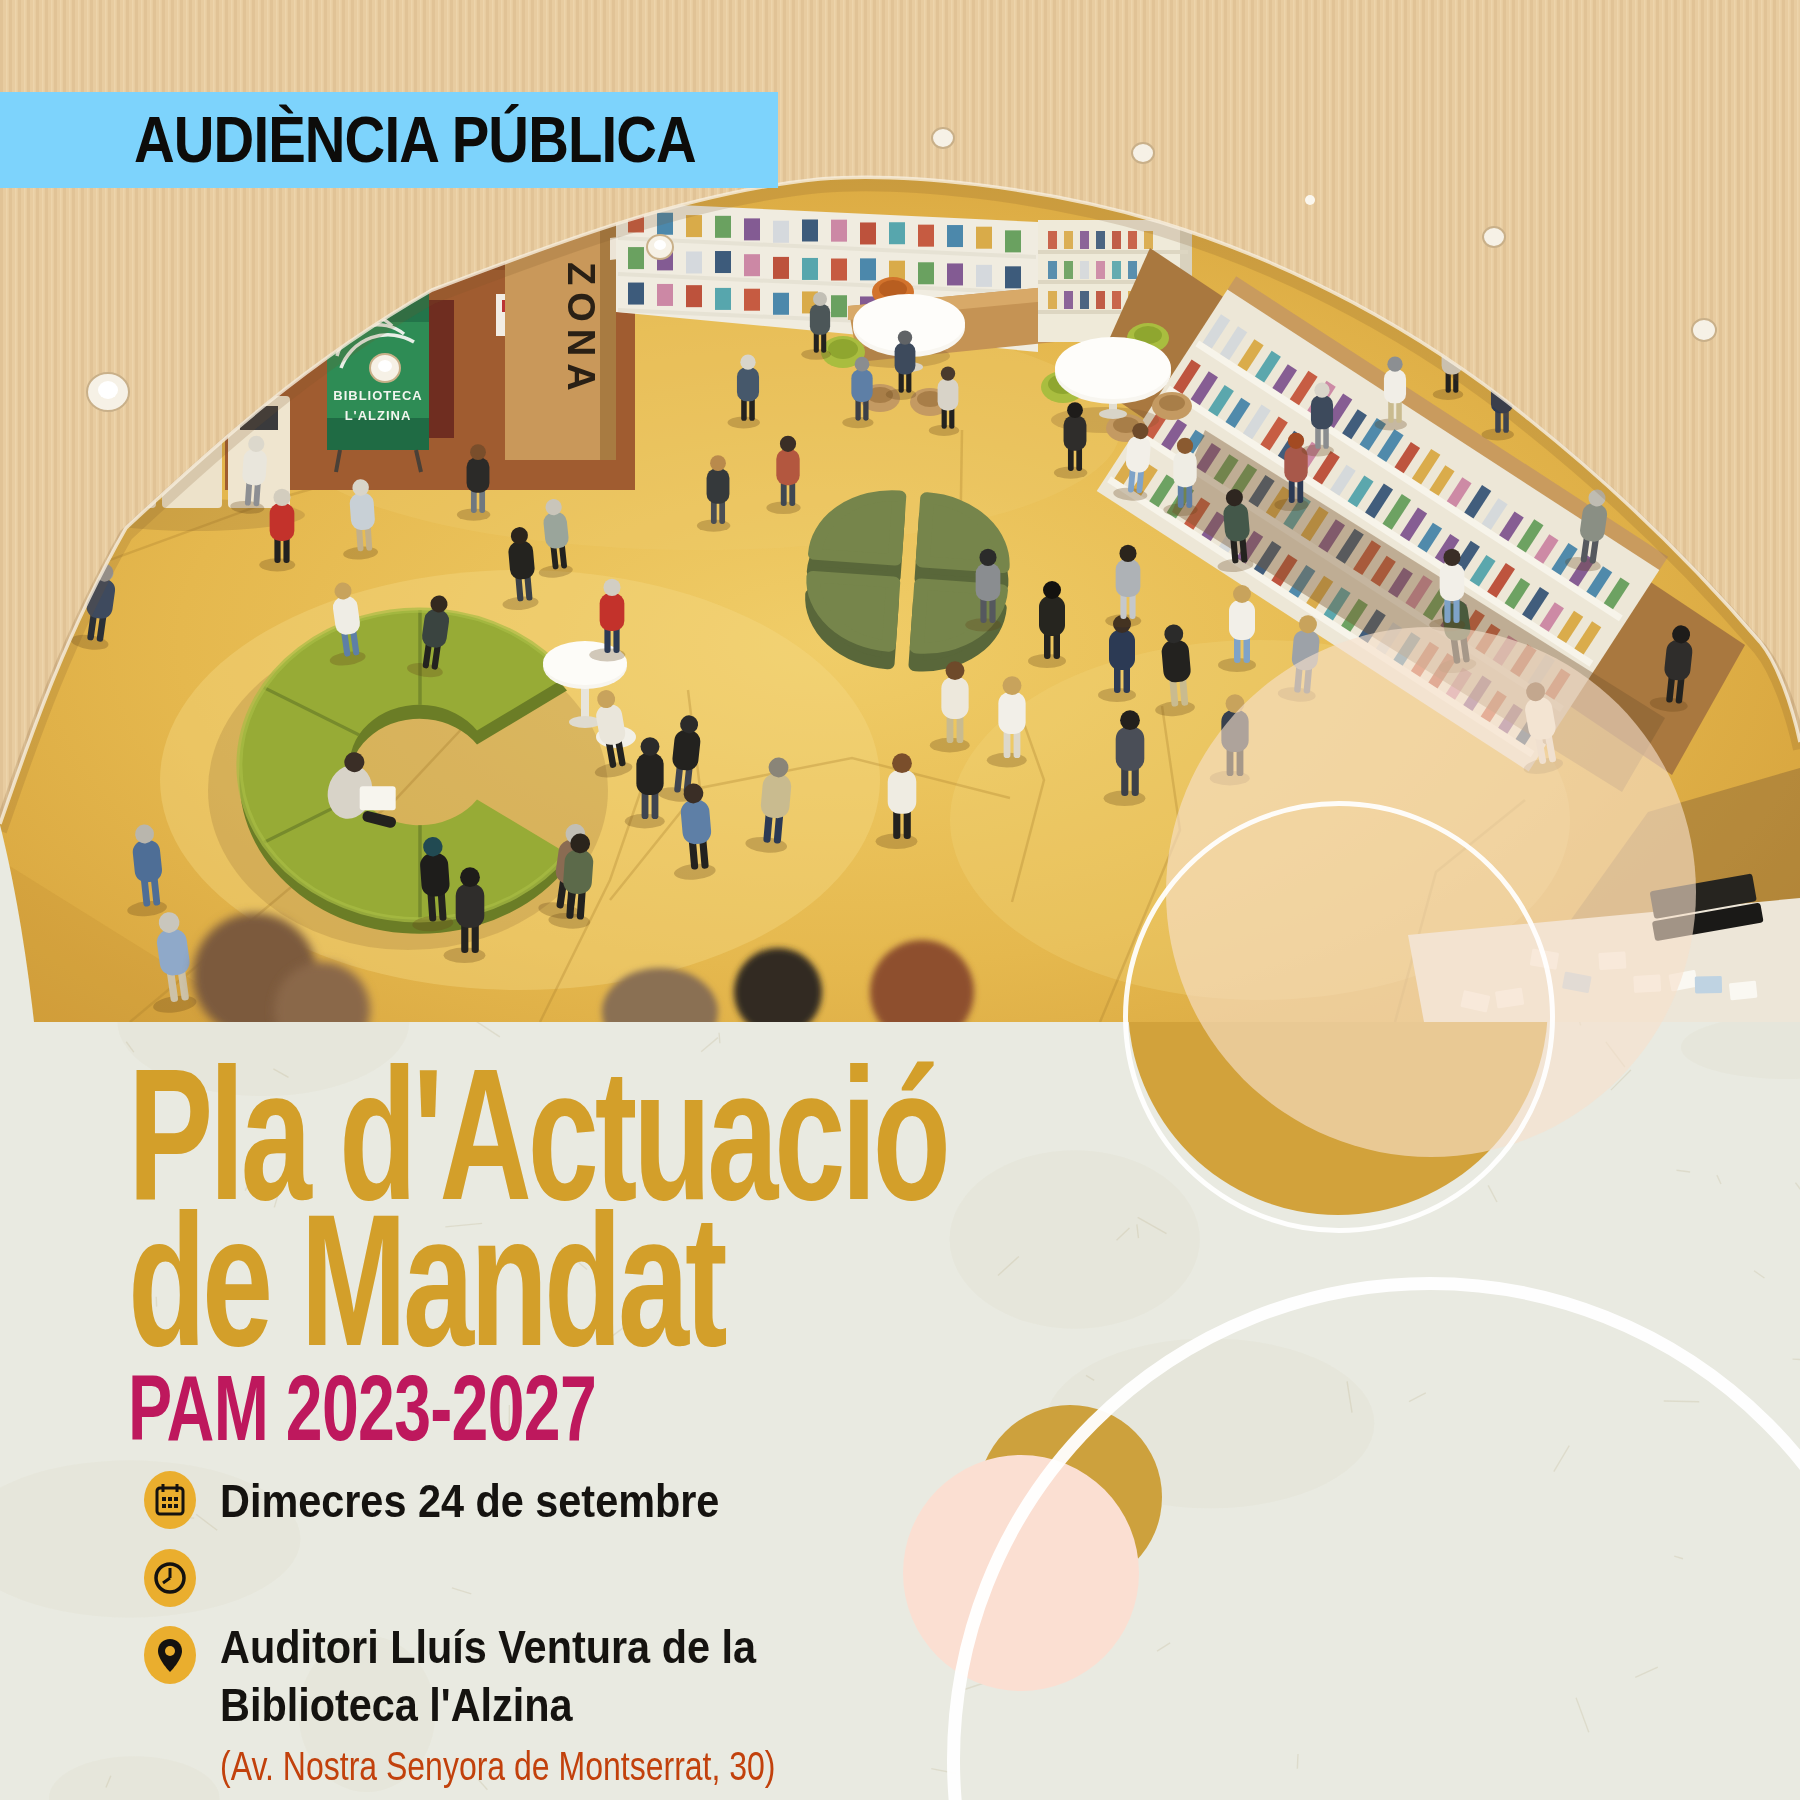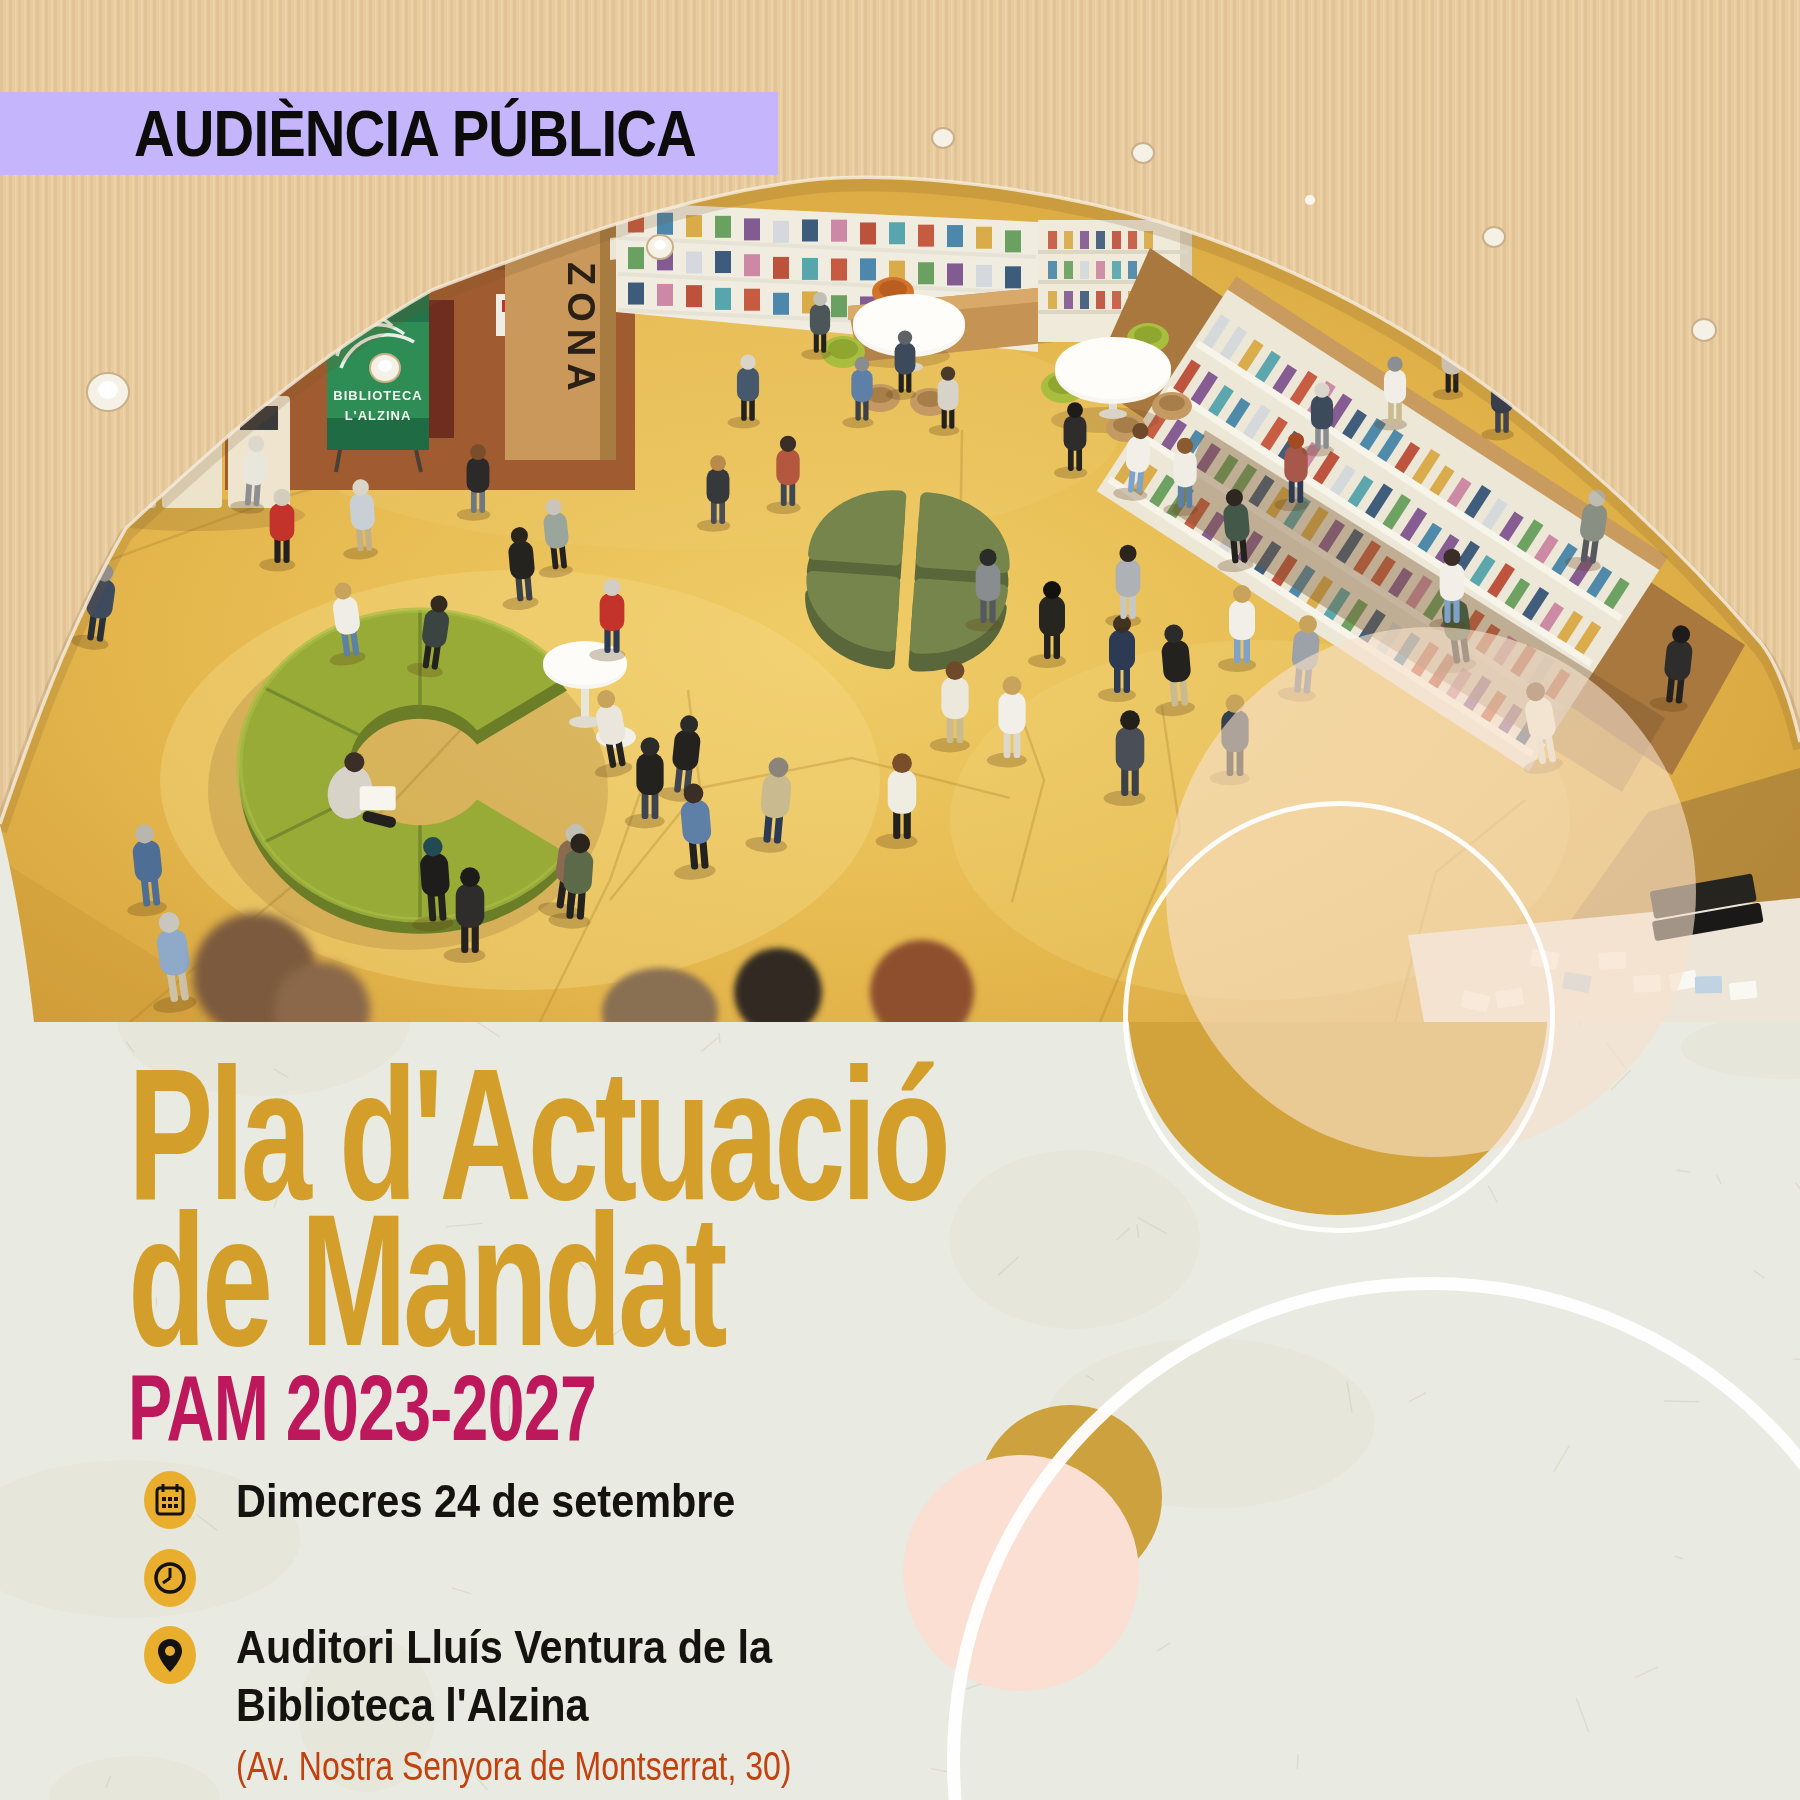--- a/index.html
+++ b/index.html
@@ -9,32 +9,32 @@
   .circle{position:absolute;border-radius:50%;}
   #fiber-svg{left:0;top:0;z-index:0;}
   #gold-upper{left:1128px;top:795px;width:420px;height:420px;background:#D2A23B;z-index:1;}
   #gold-lower{left:978px;top:1405px;width:184px;height:184px;background:#CDA13D;z-index:1;}
   #peach-lower{left:903px;top:1455px;width:236px;height:236px;background:#FBDFD2;z-index:2;}
   #photo-wrap{left:0;top:0;width:1800px;height:1022px;z-index:2;}
   #photo-wrap svg{display:block;width:1800px;height:1022px;}
   #peach-upper{left:1166px;top:627px;width:530px;height:530px;background:rgba(247,224,203,.62);z-index:3;}
   #ring-upper{left:1123px;top:801px;width:432px;height:432px;border:5px solid rgba(255,255,255,.93);z-index:4;box-sizing:border-box;}
   #ring-lower{left:947px;top:1277px;width:966px;height:966px;border:13px solid rgba(255,255,255,.95);z-index:3;box-sizing:border-box;}
-  #badge{left:0;top:92px;width:778px;height:83px;background:#c4b5fd;z-index:5;
+  #badge{left:0;top:92px;width:778px;height:96px;background:#7dd3fc;z-index:5;
          display:flex;align-items:center;}
   #badge .t{display:inline-block;transform:scaleX(.88);transform-origin:left center;
          margin-left:134px;font-size:64px;font-weight:800;color:#0D0C0A;letter-spacing:-1px;white-space:nowrap;}
   .title-line{left:128px;z-index:6;font-weight:800;color:#D39F2A;line-height:1;white-space:nowrap;}
   .title-line .t{display:inline-block;transform:scaleX(.68);transform-origin:left center;
          font-size:188px;letter-spacing:-6px;}
   #title1{top:1040px;} #title2{top:1186px;}
   #subtitle{left:128px;top:1362px;z-index:6;line-height:1;color:#be185d;font-weight:800;white-space:nowrap;}
   #subtitle .t{display:inline-block;transform:scaleX(.72);transform-origin:left center;font-size:92px;letter-spacing:-1px;}
   .event-icon{position:absolute;left:144px;width:52px;height:58px;z-index:6;}
-  .event-text{position:absolute;left:236px;z-index:6;font-weight:700;color:#151310;line-height:1;white-space:nowrap;}
+  .event-text{position:absolute;left:220px;z-index:6;font-weight:700;color:#151310;line-height:1;white-space:nowrap;}
   .event-text .t{display:inline-block;transform:scaleX(.9);transform-origin:left center;font-size:46px;}
   #ev1-ic{top:1471px;} #ev1-tx{top:1478px;}
   #ev2-ic{top:1549px;} #ev2-tx{top:1556px;}
   #ev3-ic{top:1626px;} #ev3-tx1{top:1624px;} #ev3-tx2{top:1682px;}
   #ev3-tx3{top:1746px;font-weight:400;color:#c2410c;}
   #ev3-tx3 .t{transform:scaleX(.8);font-size:40px;}
 </style>
 </head>
 <body>
 

